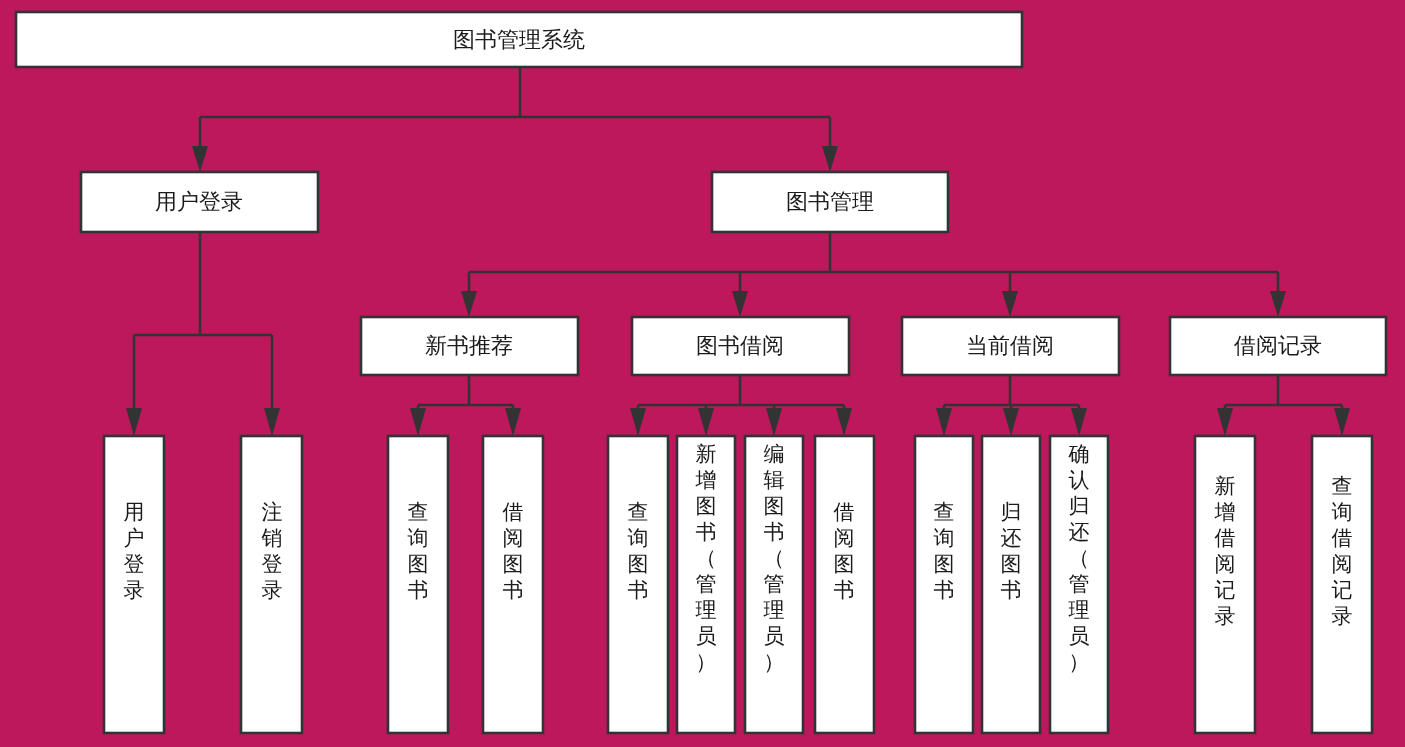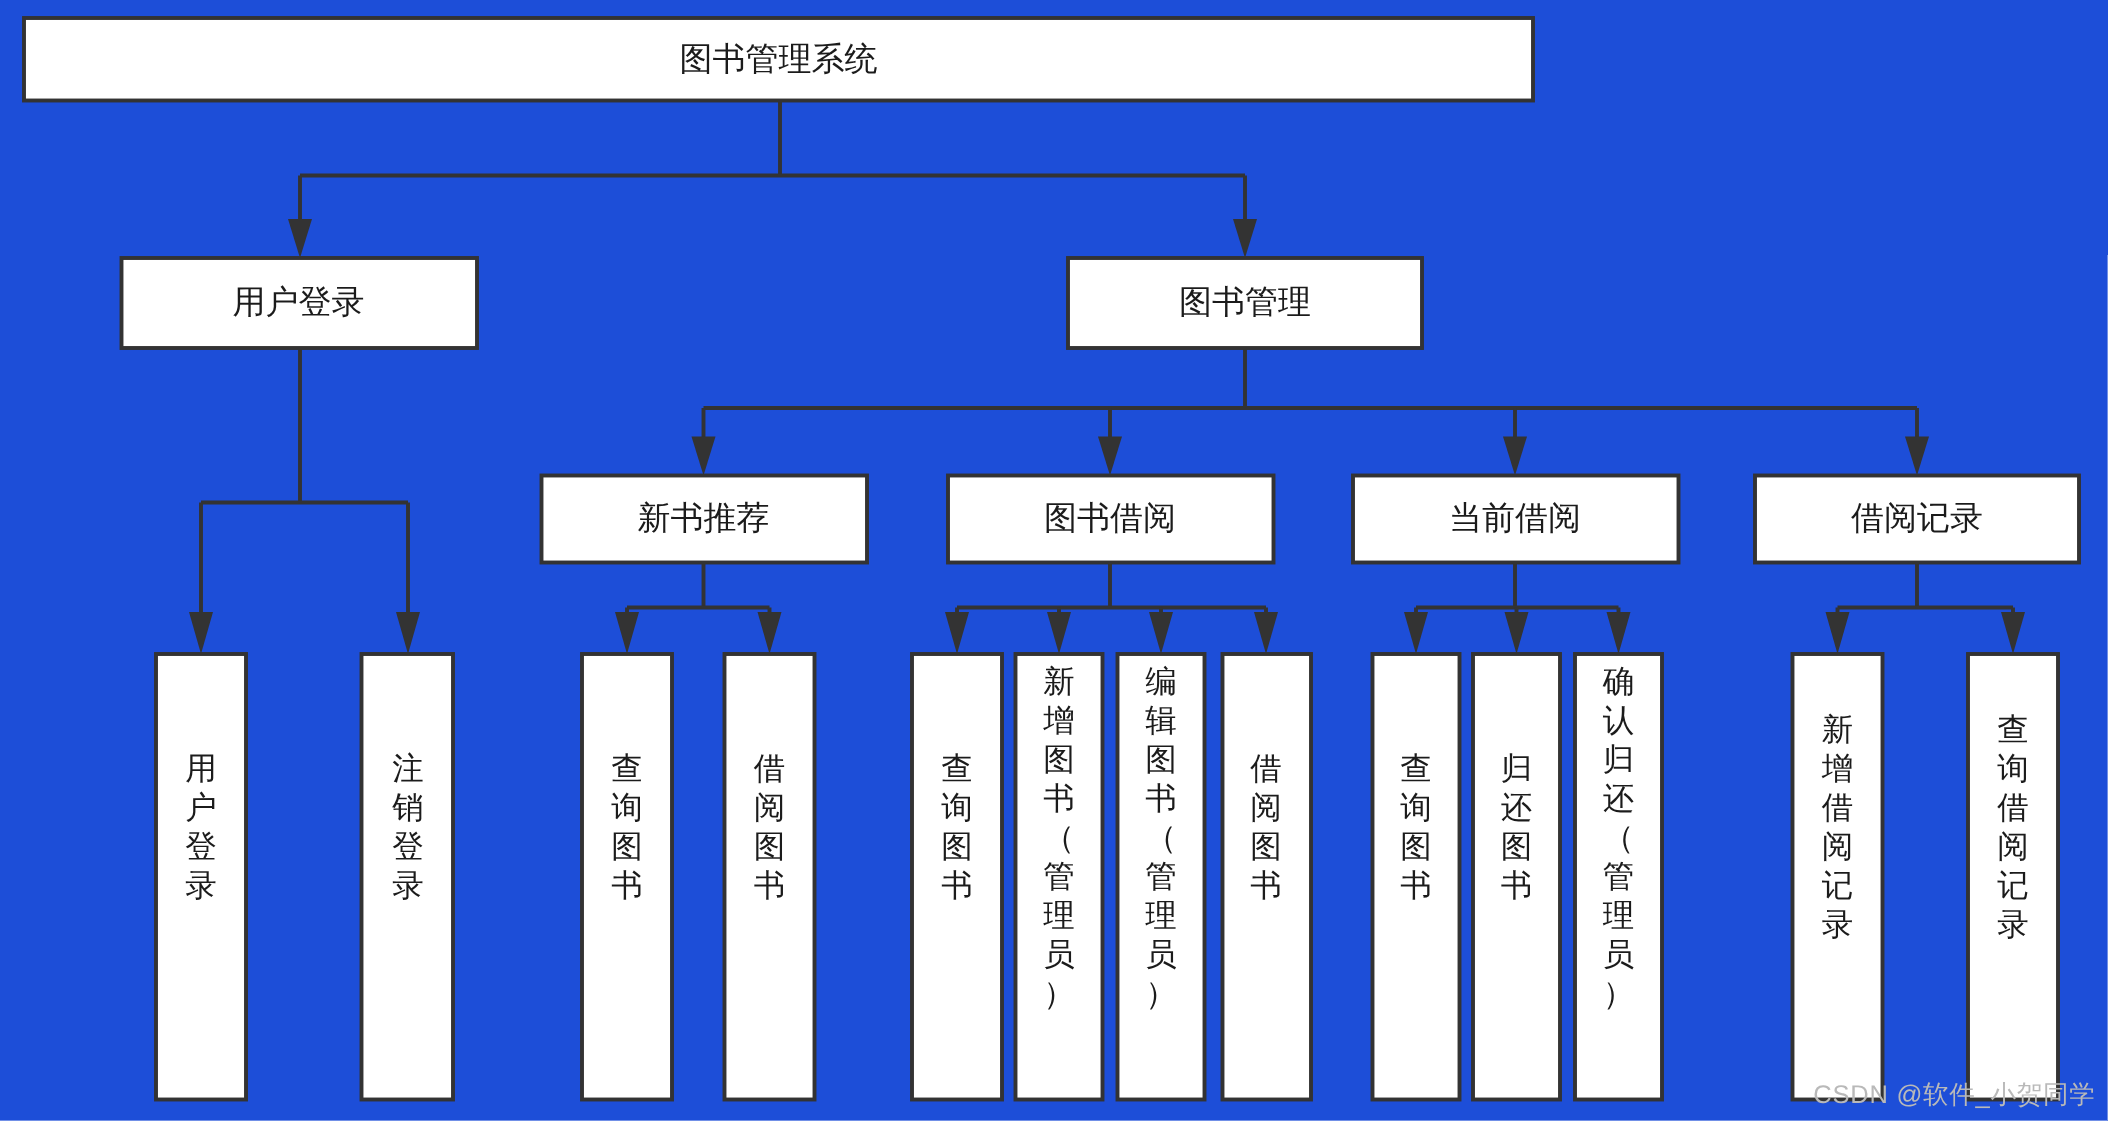--- a/index.html
+++ b/index.html
@@ -10,21 +10,21 @@
   body {
     width: 1405px;
     height: 747px;
     font-family: "Liberation Sans", "DejaVu Sans", sans-serif;
     overflow: hidden;
   }
   #diagram-root {
     position: relative;
     width: 1405px;
     height: 747px;
-    background: #1d4ed8;
+    background: #be185d;
   }
   svg#tree-canvas {
     position: absolute;
     left: 0;
     top: 0;
     width: 1405px;
     height: 747px;
     display: block;
   }
   .node-box {
@@ -235,15 +235,14 @@
       <text class="node-label-v" x="1225" y="493"><tspan x="1225" y="493">新</tspan><tspan x="1225" y="519">增</tspan><tspan x="1225" y="545">借</tspan><tspan x="1225" y="571">阅</tspan><tspan x="1225" y="597">记</tspan><tspan x="1225" y="623">录</tspan></text>
     </g>
 
     <g>
       <rect class="node-box" x="1312" y="436" width="60" height="297"></rect>
       <text class="node-label-v" x="1342" y="493"><tspan x="1342" y="493">查</tspan><tspan x="1342" y="519">询</tspan><tspan x="1342" y="545">借</tspan><tspan x="1342" y="571">阅</tspan><tspan x="1342" y="597">记</tspan><tspan x="1342" y="623">录</tspan></text>
     </g>
 
   </svg>
 
-  <div class="watermark">CSDN @软件_小贺同学</div>
 
 </div>
 
 </body></html>

